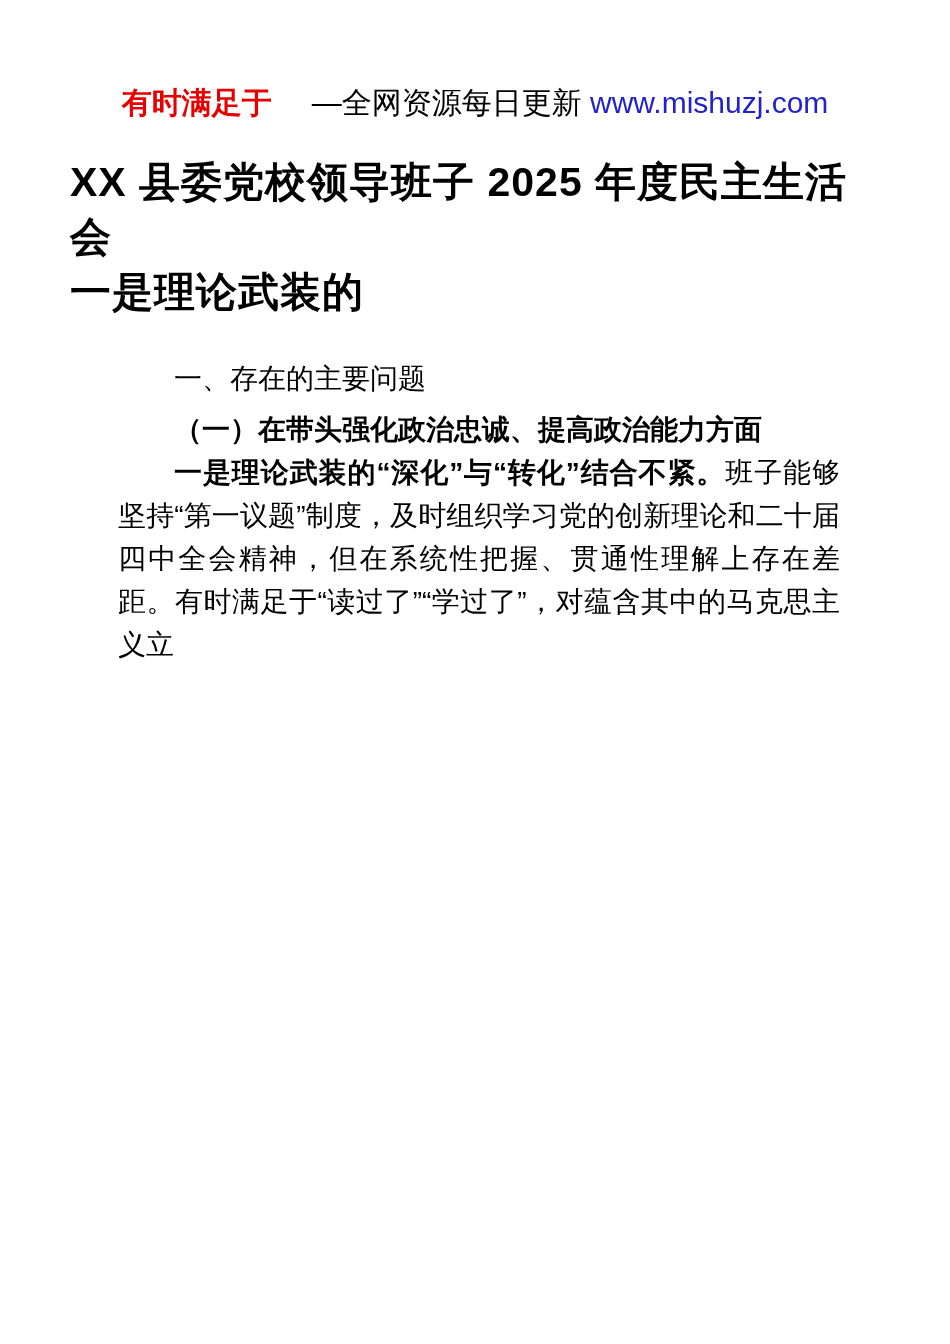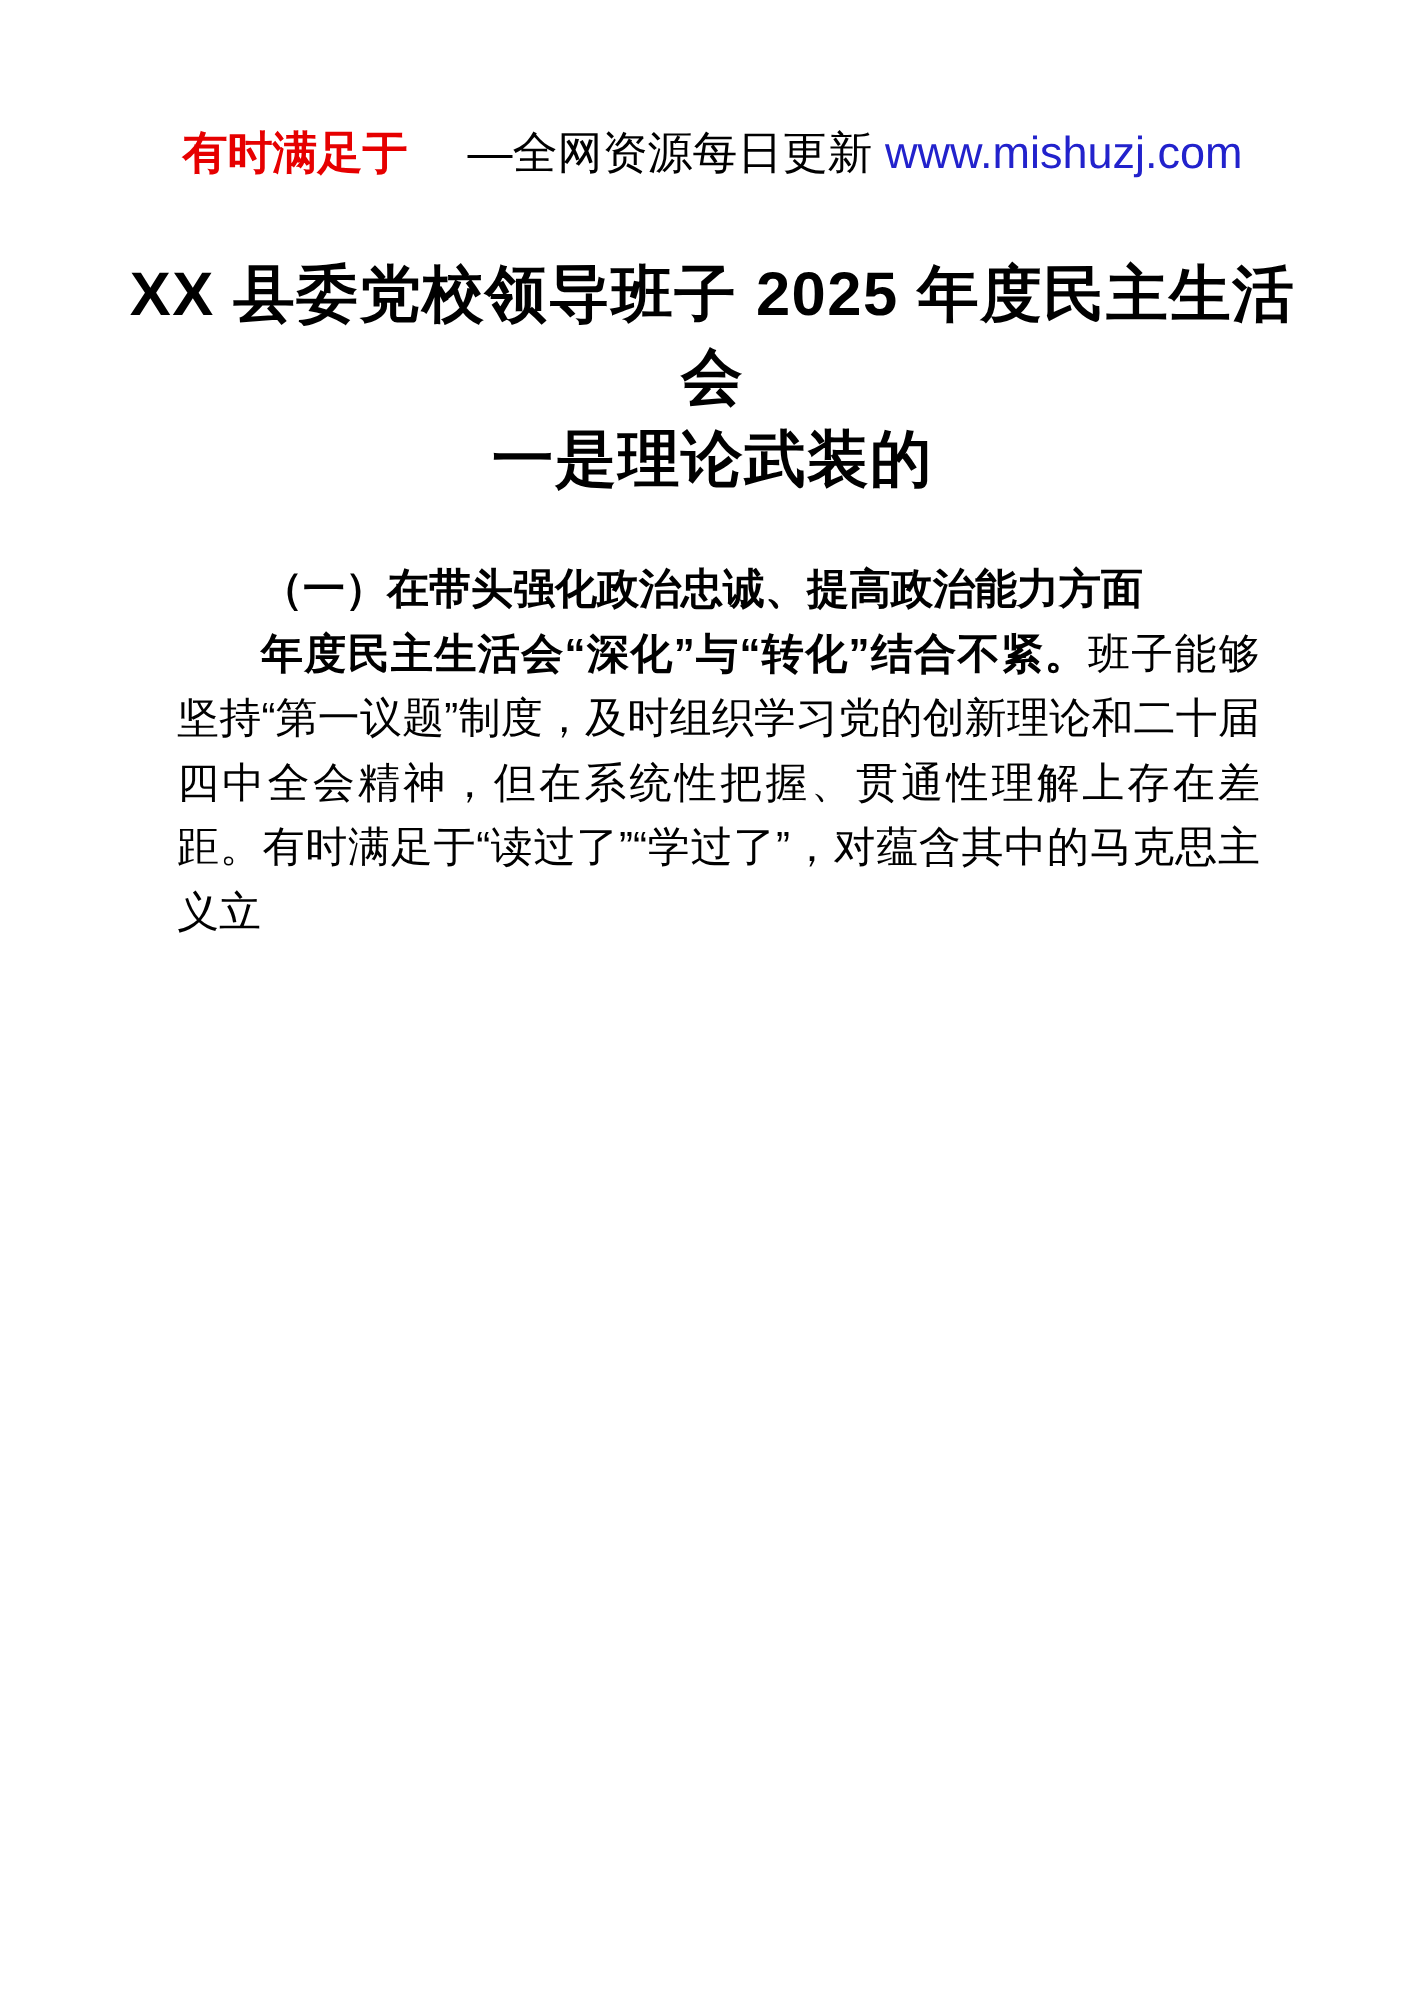--- a/index.html
+++ b/index.html
@@ -30,22 +30,22 @@
   }
   .site-tagline {
     color: #000000;
     margin-left: 40px;
   }
   .site-url {
     color: #2222cc;
     text-decoration: none;
   }
   .doc-title {
-    margin: 48px 70px 0 70px;
-    text-align: center;
+    margin: 34px 70px 0 70px;
+    text-align: left;
     font-size: 41px;
     font-weight: bold;
     line-height: 55px;
     letter-spacing: 1px;
   }
   .doc-body {
     margin-top: 37px;
     padding: 0 110px 0 118px;
     font-size: 28px;
     line-height: 43px;
@@ -75,17 +75,18 @@
   <div class="site-header">
     <span class="site-name">有时满足于</span><span class="site-tagline">—全网资源每日更新 </span><a class="site-url">www.mishuzj.com</a>
   </div>
 
   <h1 class="doc-title">
     <span>XX 县委党校领导班子 2025 年度民主生活会</span><br>
     <span>一是理论武装的</span>
   </h1>
 
   <main class="doc-body">
+      <p class="para heading">一、存在的主要问题</p>
       <p class="para heading-bold">（一）在带头强化政治忠诚、提高政治能力方面</p>
-      <p class="para body"><strong>年度民主生活会“深化”与“转化”结合不紧。</strong>班子能够坚持“第一议题”制度，及时组织学习党的创新理论和二十届四中全会精神，但在系统性把握、贯通性理解上存在差距。有时满足于“读过了”“学过了”，对蕴含其中的马克思主义立</p>
+      <p class="para body"><strong>一是理论武装的“深化”与“转化”结合不紧。</strong>班子能够坚持“第一议题”制度，及时组织学习党的创新理论和二十届四中全会精神，但在系统性把握、贯通性理解上存在差距。有时满足于“读过了”“学过了”，对蕴含其中的马克思主义立</p>
     </main>
 
 </div>
 
 </body></html>

